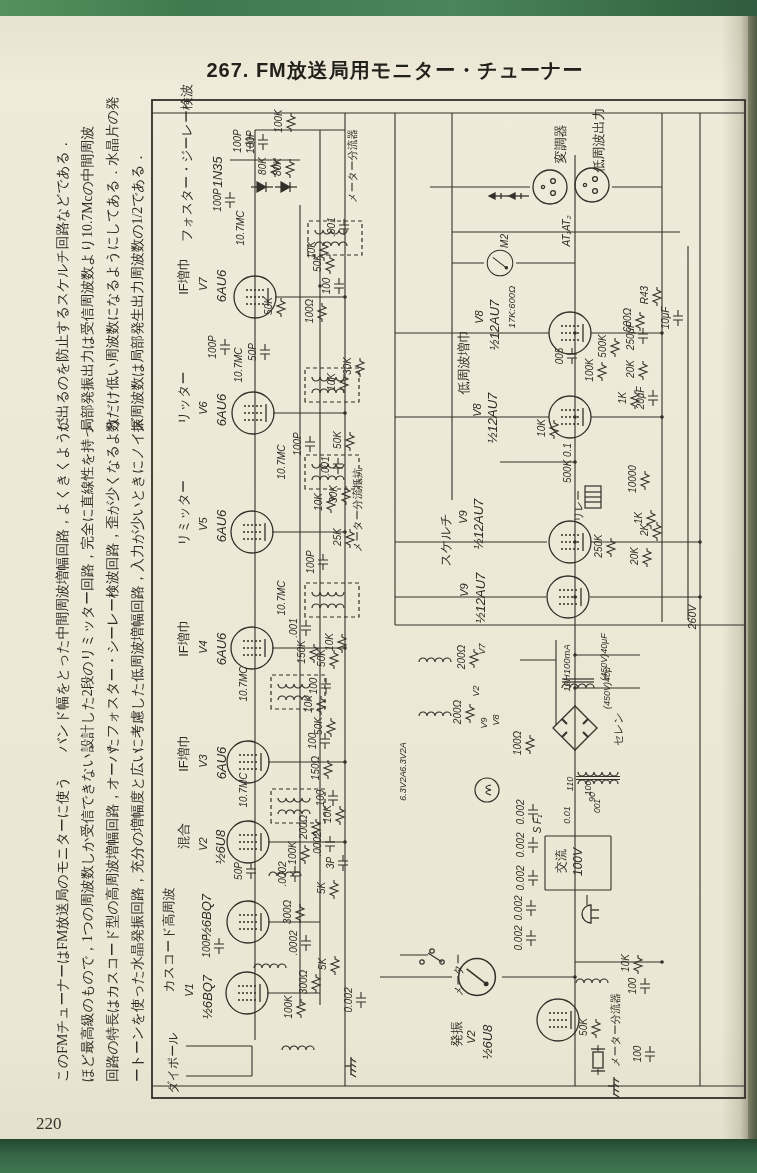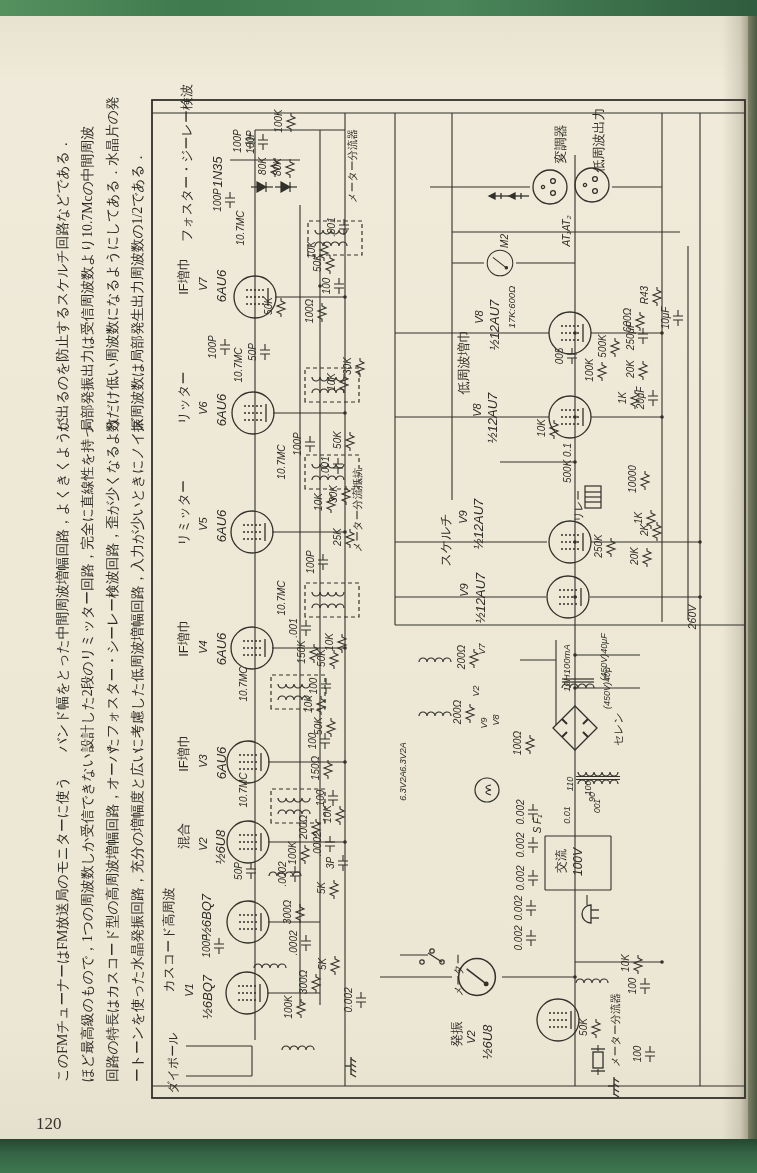--- a/index.html
+++ b/index.html
@@ -34,20 +34,21 @@
 
 <div class="photo">
   <div class="edge-top"></div>
   <div class="edge-bottom"></div>
   <div class="edge-right"></div>
 
   <div class="paper">
     <div class="paper-shade-right"></div>
   </div>
 
+  <div class="title">267.  FM放送局用モニター・チューナー</div>
 
   <div class="caption-group" style="top:748px">
     <div class="caption-inner">
       <p>このFMチューナーはFM放送局のモニターに使う</p>
       <p>ほど最高級のもので，1つの周波数しか受信できない．</p>
       <p>回路の特長はカスコード型の高周波増幅回路，オーバ</p>
       <p>ートーンを使った水晶発振回路，充分の増幅度と広い</p>
     </div>
   </div>
   <div class="caption-group" style="top:418px">
@@ -620,14 +621,14 @@
       <span class="ital" style="left: 520px; top: 845px; font-size: 10px;">0.002</span>
       <span class="ital" style="left: 520px; top: 878px; font-size: 10px;">0.002</span>
       <span class="ital" style="left: 518px; top: 908px; font-size: 10px;">0.002</span>
       <span class="ital" style="left: 518px; top: 938px; font-size: 10px;">0.002</span>
       <span class="ital" style="left: 625px; top: 963px; font-size: 10px;">10K</span>
       <span class="ital" style="left: 632px; top: 986px; font-size: 10px;">100</span>
       <span class="ital" style="left: 583px; top: 1027px; font-size: 10px;">50K</span>
       <span class="ital" style="left: 637px; top: 1054px; font-size: 10px;">100</span>
     </div>
 
-  <div class="pagenum">120</div>
+  <div class="pagenum">220</div>
 </div>
 
 </body></html>

